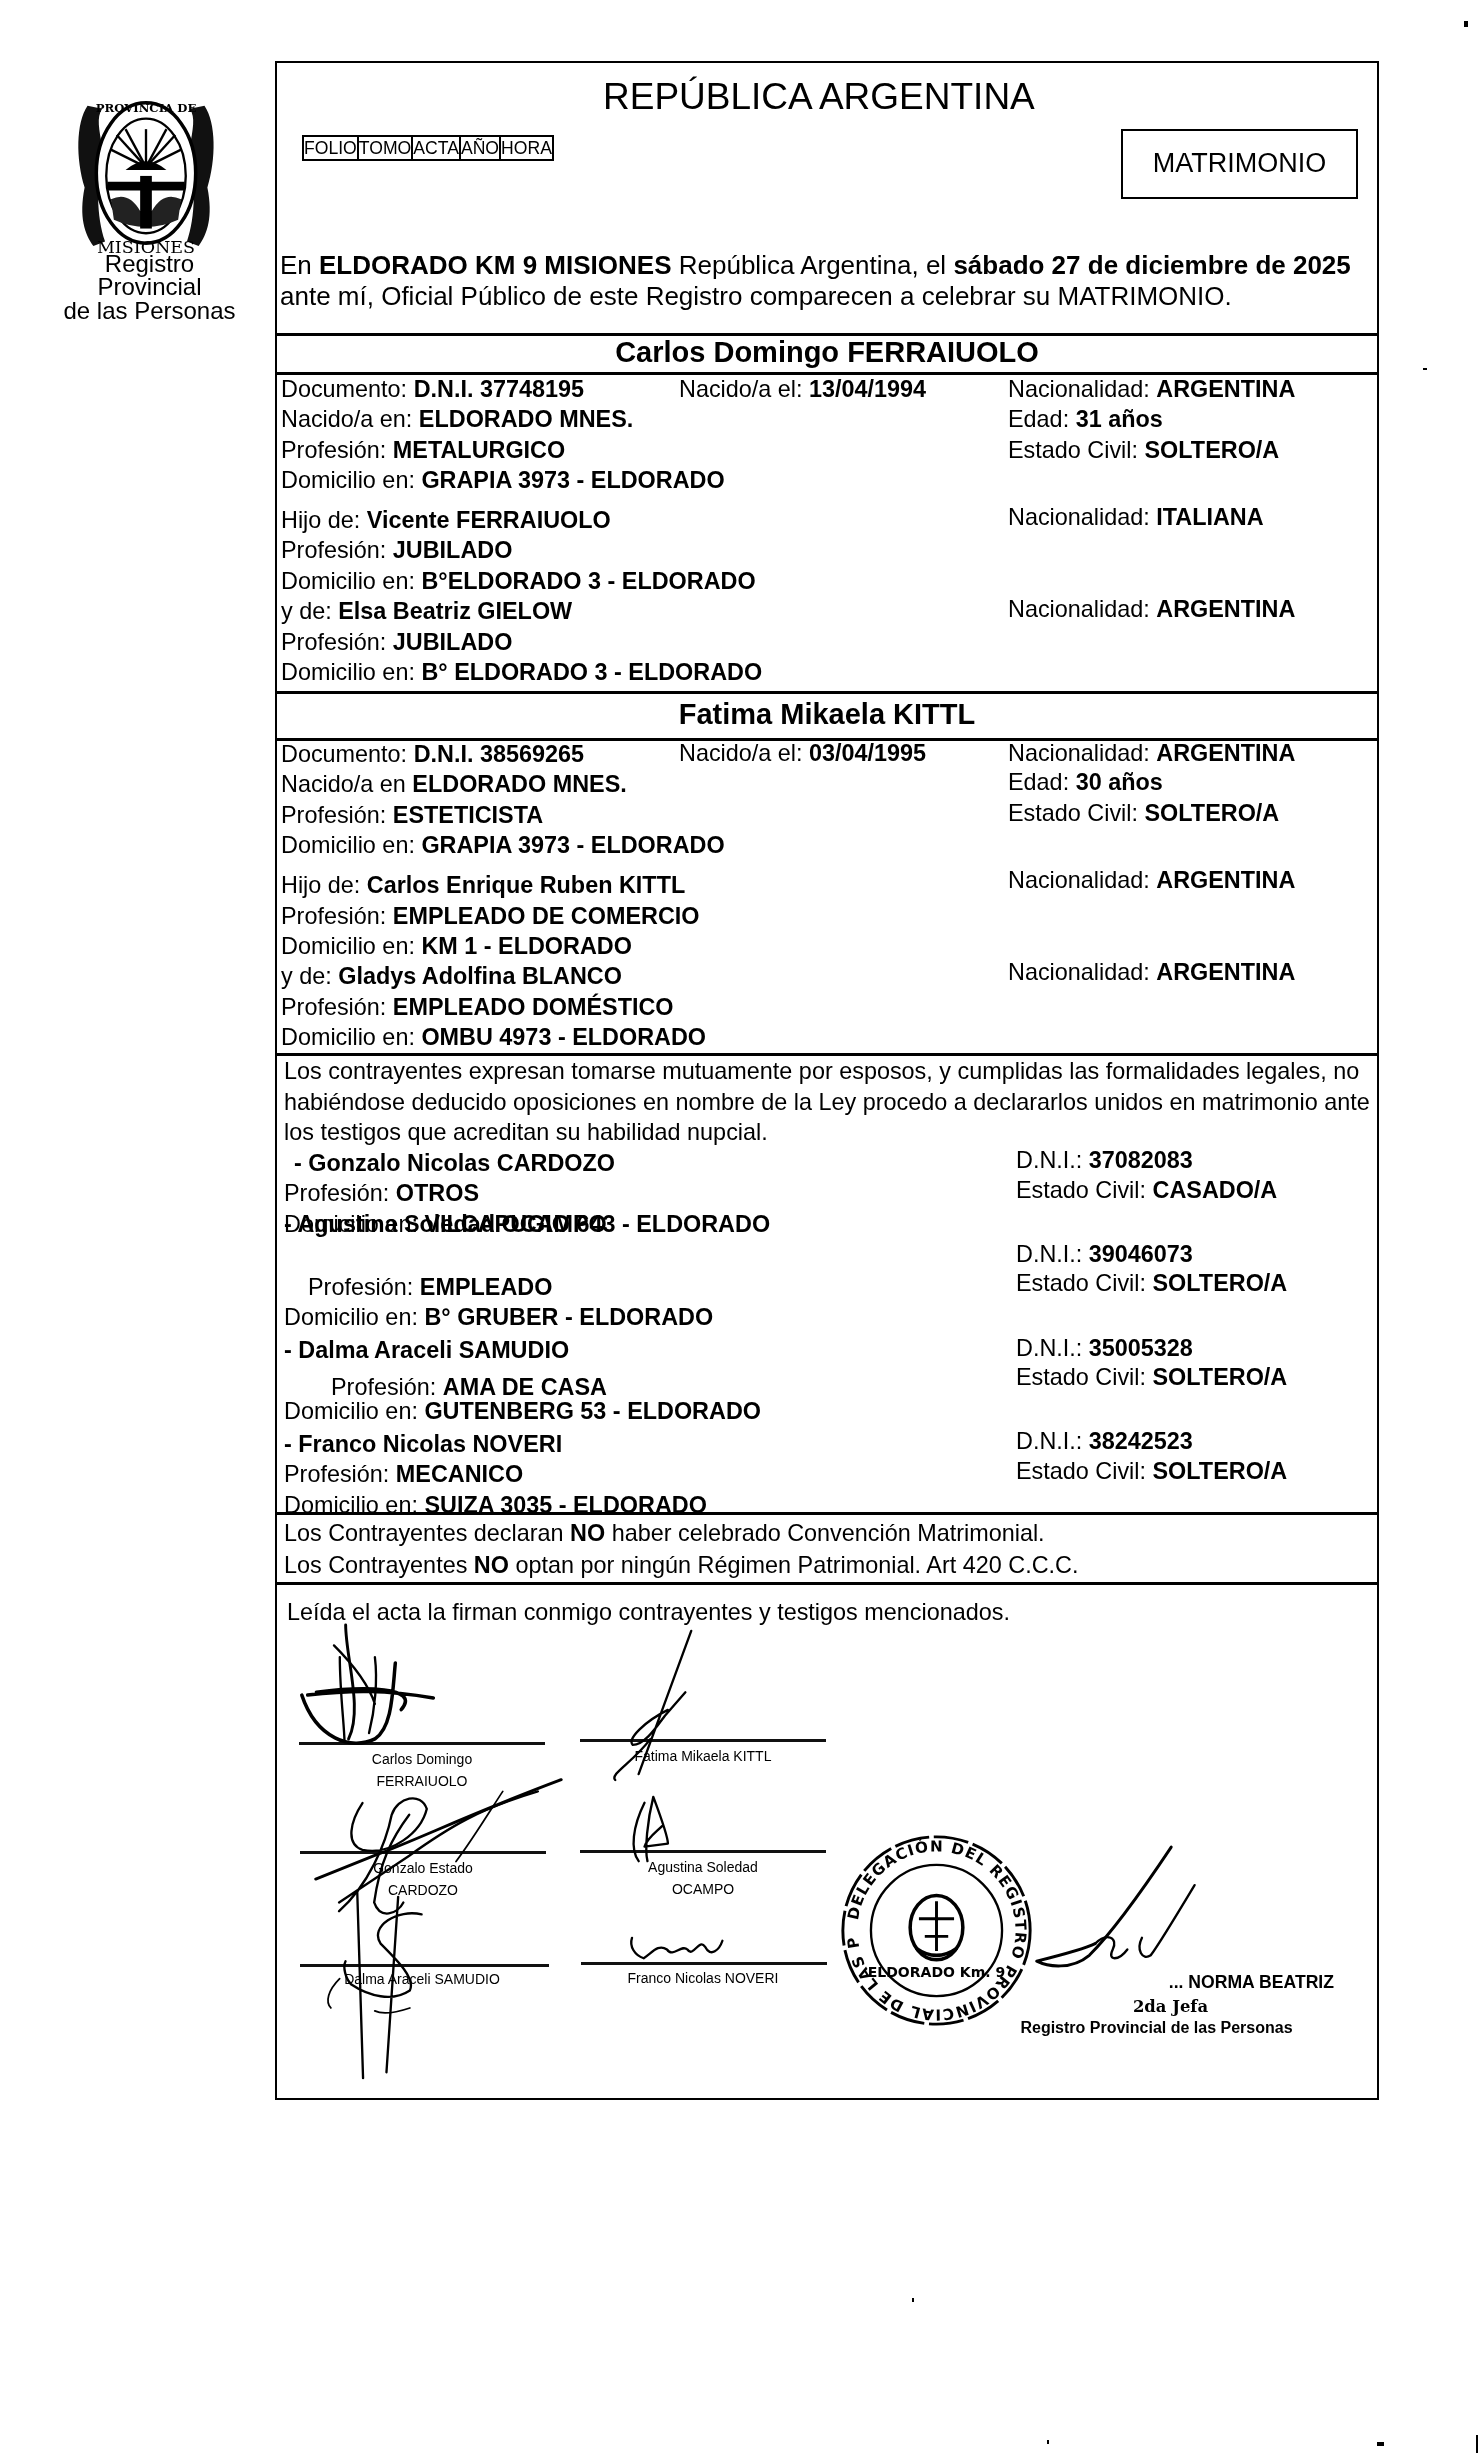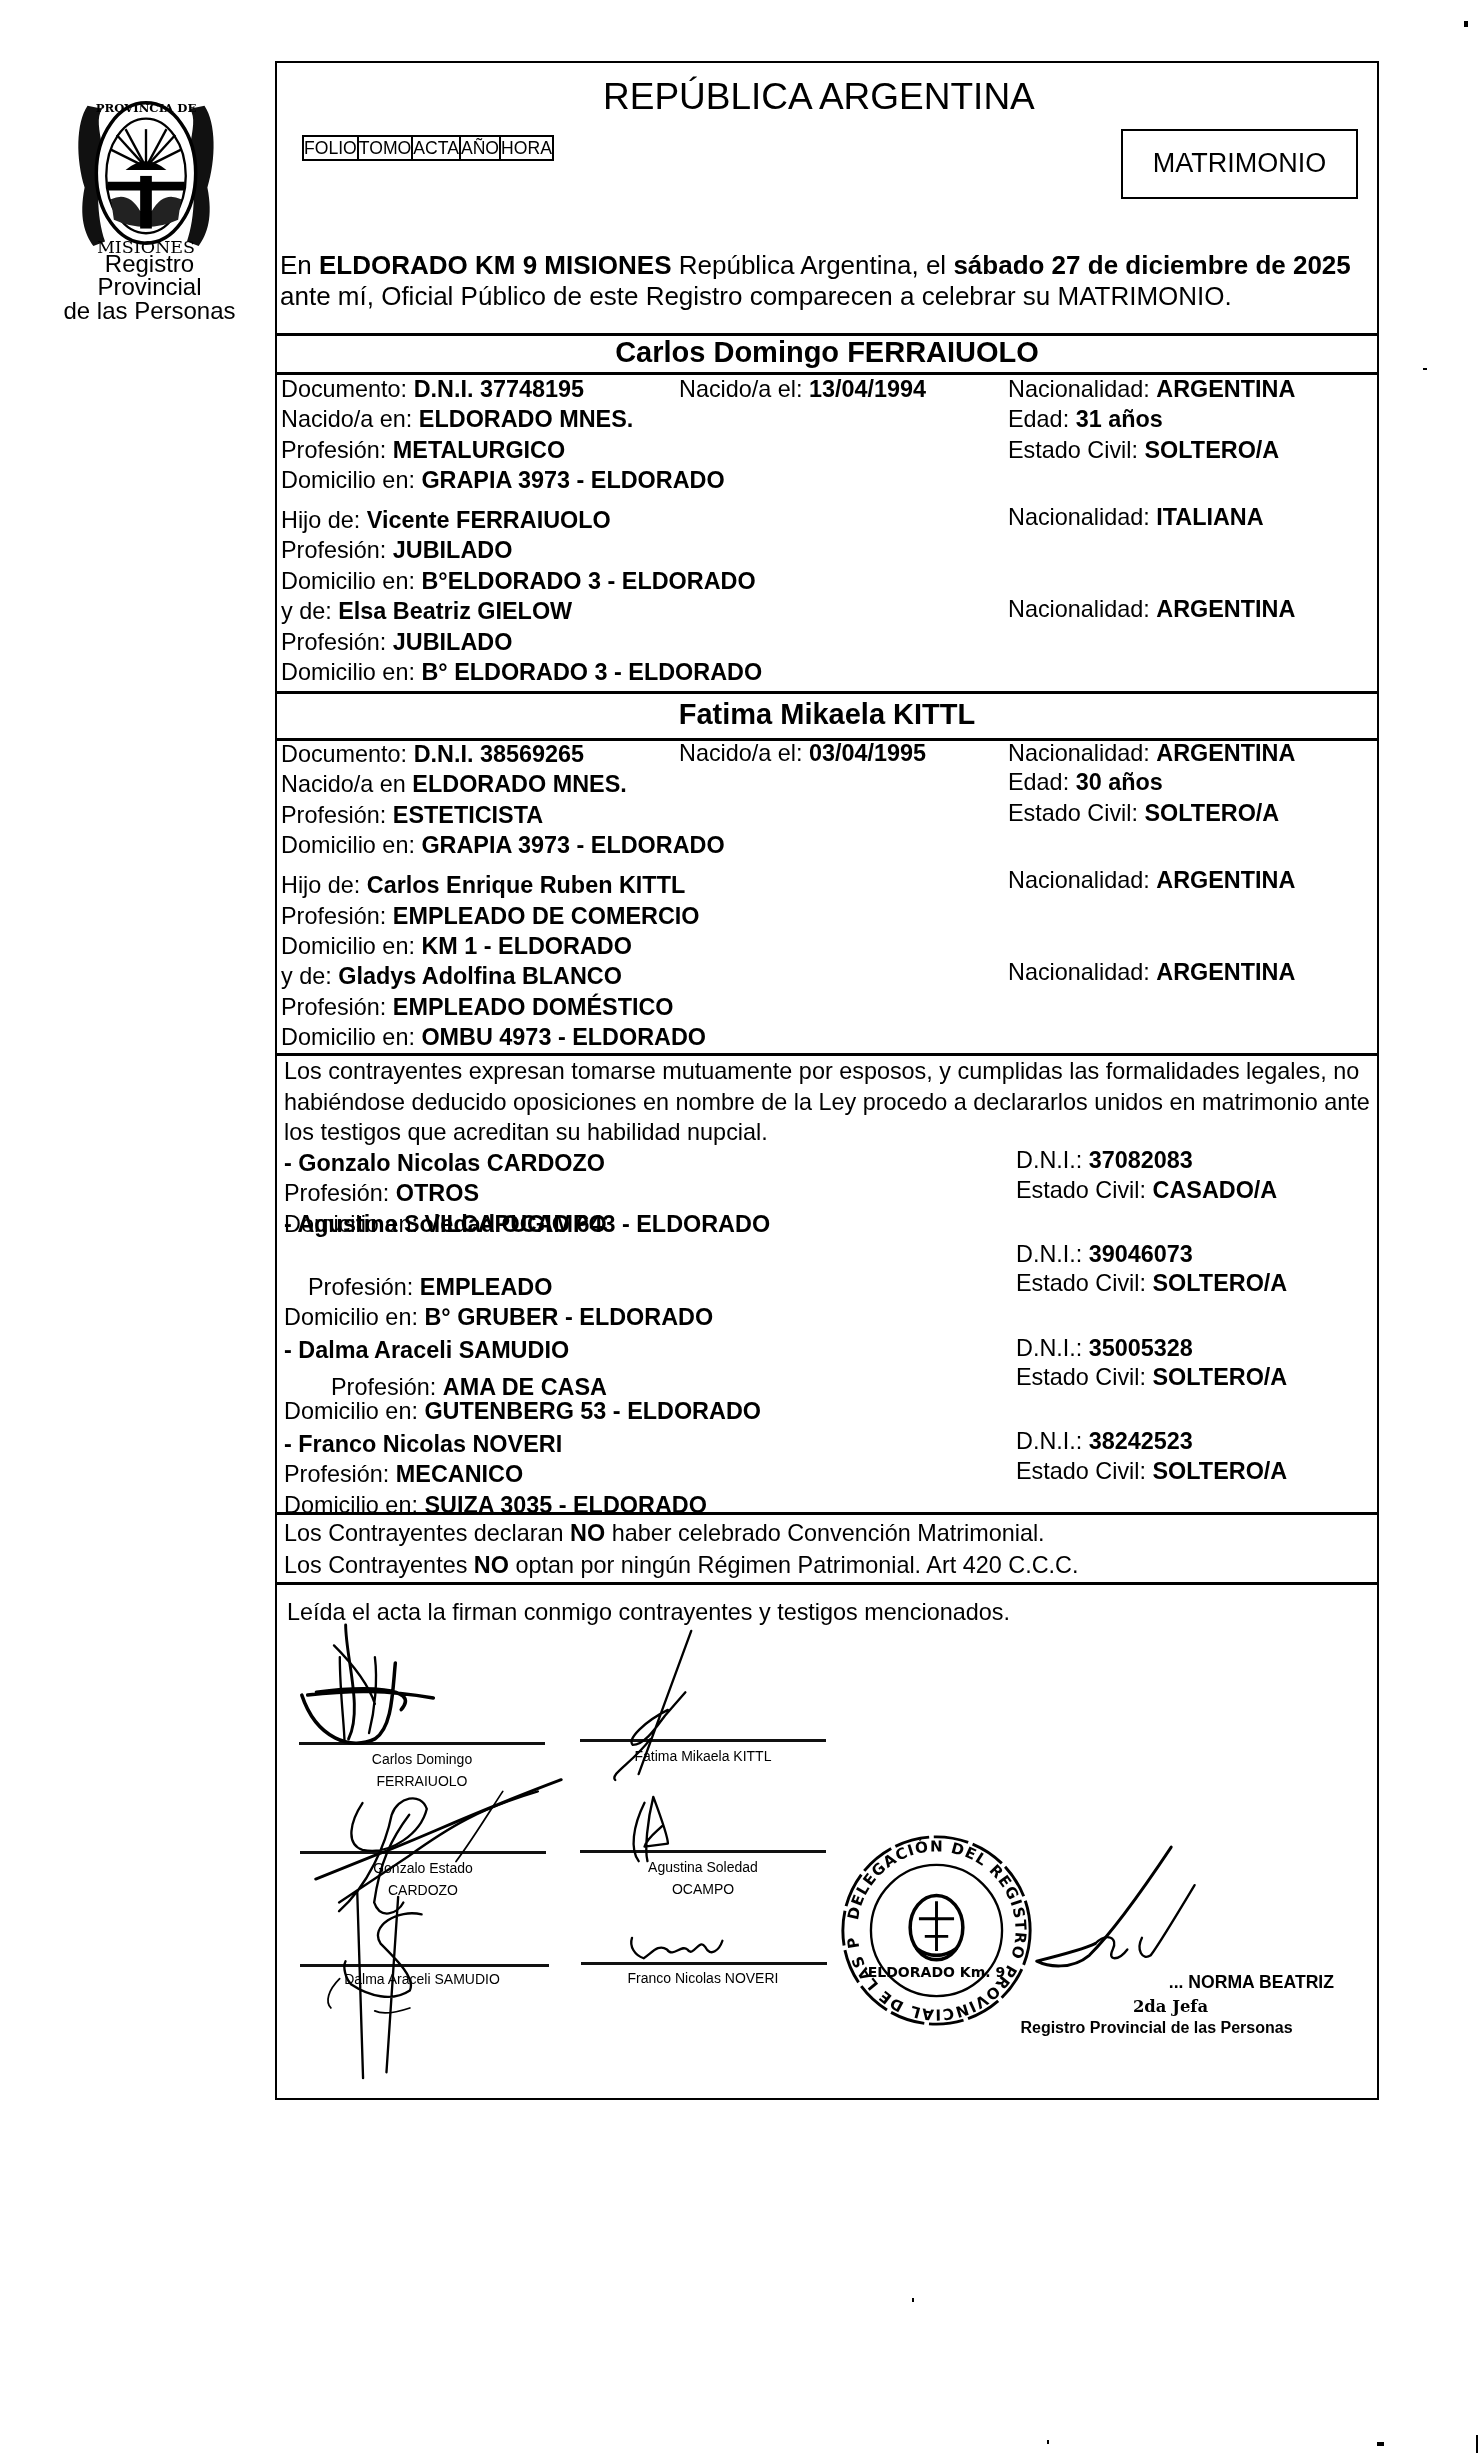--- a/index.html
+++ b/index.html
@@ -150,21 +150,21 @@
 <div class="t col-l" style="top:962px"><span>y de: </span><span class="b">Gladys Adolfina BLANCO</span></div>
 <div class="t col-r" style="top:958px"><span>Nacionalidad: </span><span class="b">ARGENTINA</span></div>
 <div class="t col-l" style="top:993px"><span>Profesión: </span><span class="b">EMPLEADO DOMÉSTICO</span></div>
 <div class="t col-l" style="top:1023px"><span>Domicilio en: </span><span class="b">OMBU 4973 - ELDORADO</span></div>
 
 <div class="t wit-l" style="top:1057px">Los contrayentes expresan tomarse mutuamente por esposos, y cumplidas las formalidades legales, no</div>
 <div class="t wit-l" style="top:1088px">habiéndose deducido oposiciones en nombre de la Ley procedo a declararlos unidos en matrimonio ante</div>
 <div class="t wit-l" style="top:1118px">los testigos que acreditan su habilidad nupcial.</div>
 
 <div id="witness-list">
-    <div class="t wit-l" style="top: 1149px;"><span class="b">- Gonzalo Nicolas CARDOZO</span></div>
+    <div class="t wit-l" style="top: 1149px; margin-left: 10px;"><span class="b">- Gonzalo Nicolas CARDOZO</span></div>
     <div class="t wit-l" style="top: 1179px;"><span>Profesión: </span><span class="b">OTROS</span></div>
     <div class="t wit-l" style="top: 1210px;"><span>Domicilio en: </span><span class="b">VILCAPUGIO 643 - ELDORADO</span></div>
     <div class="t wit-r" style="top: 1146px;"><span>D.N.I.: </span><span class="b">37082083</span></div>
     <div class="t wit-r" style="top: 1176px;"><span>Estado Civil: </span><span class="b">CASADO/A</span></div>
     <div class="t wit-l" style="top: 1210px;"><span class="b">- Agustina Soledad OCAMPO</span></div>
     <div class="t wit-l" style="top: 1273px; margin-left: 24px;"><span>Profesión: </span><span class="b">EMPLEADO</span></div>
     <div class="t wit-l" style="top: 1303px;"><span>Domicilio en: </span><span class="b">B° GRUBER  - ELDORADO</span></div>
     <div class="t wit-r" style="top: 1240px;"><span>D.N.I.: </span><span class="b">39046073</span></div>
     <div class="t wit-r" style="top: 1269px;"><span>Estado Civil: </span><span class="b">SOLTERO/A</span></div>
     <div class="t wit-l" style="top: 1336px;"><span class="b">- Dalma Araceli SAMUDIO</span></div>

